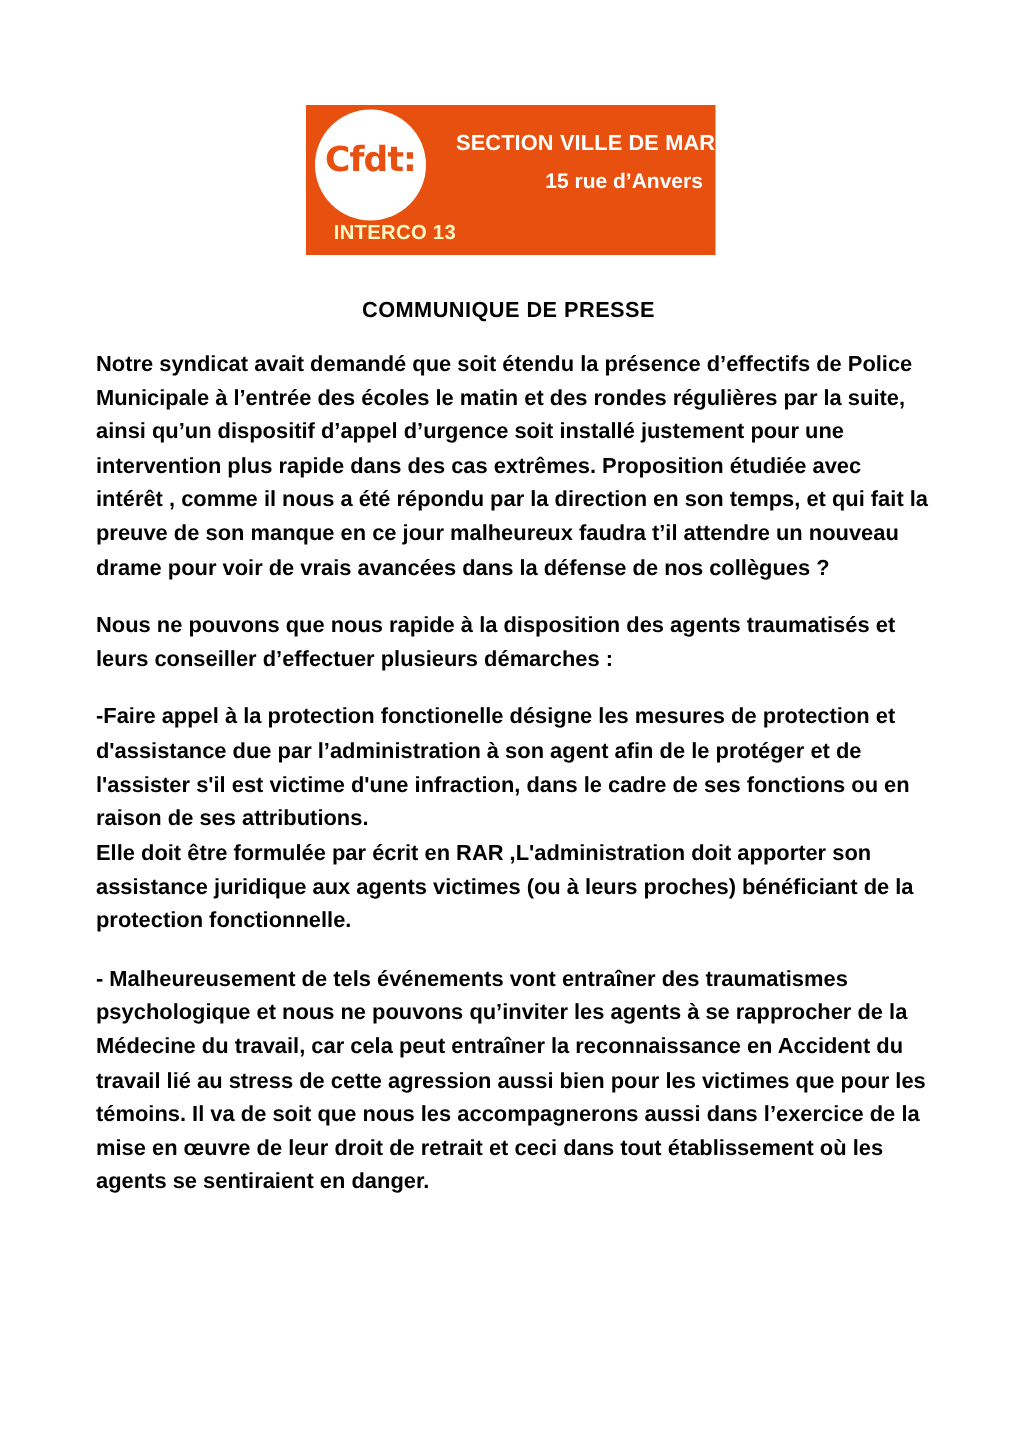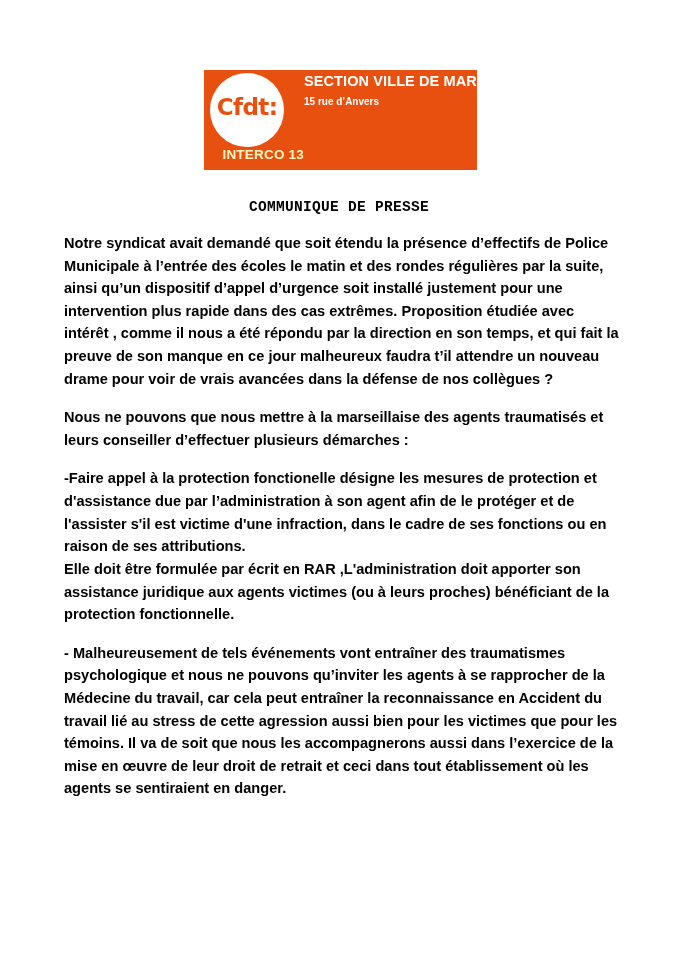--- a/index.html
+++ b/index.html
@@ -77,50 +77,51 @@
     font-family: "Liberation Sans", sans-serif;
     font-weight: bold;
     font-size: 13.5px;
     color: #fef9c3;
     letter-spacing: 0.2px;
     white-space: nowrap;
   }
 
   .letterhead-text {
     flex: 1 1 auto;
-    padding-top: 4px;
+    padding-top: 19px;
+    text-align: center;
     color: #ffffff;
   }
 
   .lh-section {
     font-family: "Liberation Sans", sans-serif;
     font-weight: bold;
     font-size: 14.5px;
     letter-spacing: 0.1px;
     line-height: 1.1;
     white-space: nowrap;
   }
 
   .lh-addr {
     font-family: "Liberation Sans", sans-serif;
     font-weight: bold;
-    font-size: 10px;
+    font-size: 14px;
     line-height: 1.45;
     margin-top: 5px;
     white-space: nowrap;
   }
 
   
   .doc-title {
     position: absolute;
     left: 0;
     top: 199px;
     width: 678px;
     text-align: center;
-    font-family: Liberation Mono, monospace;
+    font-family: Liberation Sans, sans-serif;
     font-weight: bold;
     font-size: 14.5px;
     letter-spacing: 0.3px;
   }
 
   .body-copy {
     position: absolute;
     left: 64px;
     top: 232px;
     width: 556px;
@@ -157,18 +158,18 @@
         <div>15 rue d’Anvers</div>
       </div>
     </div>
 
   </div>
 
   <div class="doc-title">COMMUNIQUE DE PRESSE</div>
 
   <div class="body-copy" id="body-copy">
       <p>Notre syndicat avait demandé que soit étendu la présence d’effectifs de Police Municipale à l’entrée des écoles le matin et des rondes régulières par la suite, ainsi qu’un dispositif d’appel d’urgence soit installé justement pour une intervention plus rapide dans des cas extrêmes. Proposition étudiée avec intérêt , comme il nous a été répondu par la direction en son temps, et qui fait la preuve de son manque en ce jour malheureux faudra t’il attendre un nouveau drame pour voir de vrais avancées dans la défense de nos collègues ?</p>
-      <p>Nous ne pouvons que nous mettre à la marseillaise des agents traumatisés et leurs conseiller d’effectuer plusieurs démarches :</p>
+      <p>Nous ne pouvons que nous rapide à la disposition des agents traumatisés et leurs conseiller d’effectuer plusieurs démarches :</p>
       <p>-Faire appel à la protection fonctionelle désigne les mesures de protection et d'assistance due par l’administration à son agent afin de le protéger et de l'assister s'il est victime d'une infraction, dans le cadre de ses fonctions ou en raison de ses attributions.<br>Elle doit être formulée par écrit en RAR ,L'administration doit apporter son assistance juridique aux agents victimes (ou à leurs proches) bénéficiant de la protection fonctionnelle.</p>
       <p>- Malheureusement de tels événements vont entraîner des traumatismes psychologique et nous ne pouvons qu’inviter les agents à se rapprocher de la Médecine du travail, car cela peut entraîner la reconnaissance en Accident du travail lié au stress de cette agression aussi bien pour les victimes que pour les témoins. Il va de soit que nous les accompagnerons aussi dans l’exercice de la mise en œuvre de leur droit de retrait et ceci dans tout établissement où les agents se sentiraient en danger.</p>
     </div>
 
 </div>
 
 </body></html>

